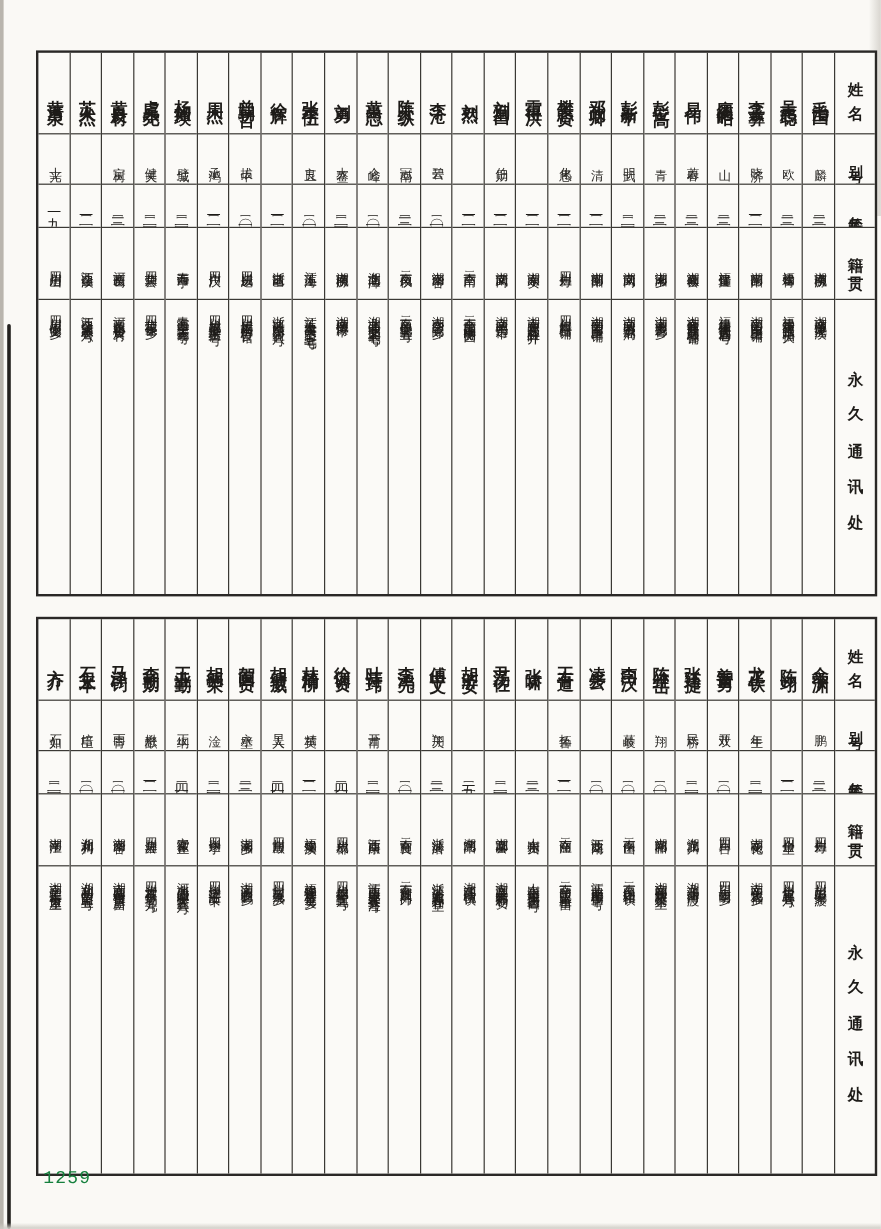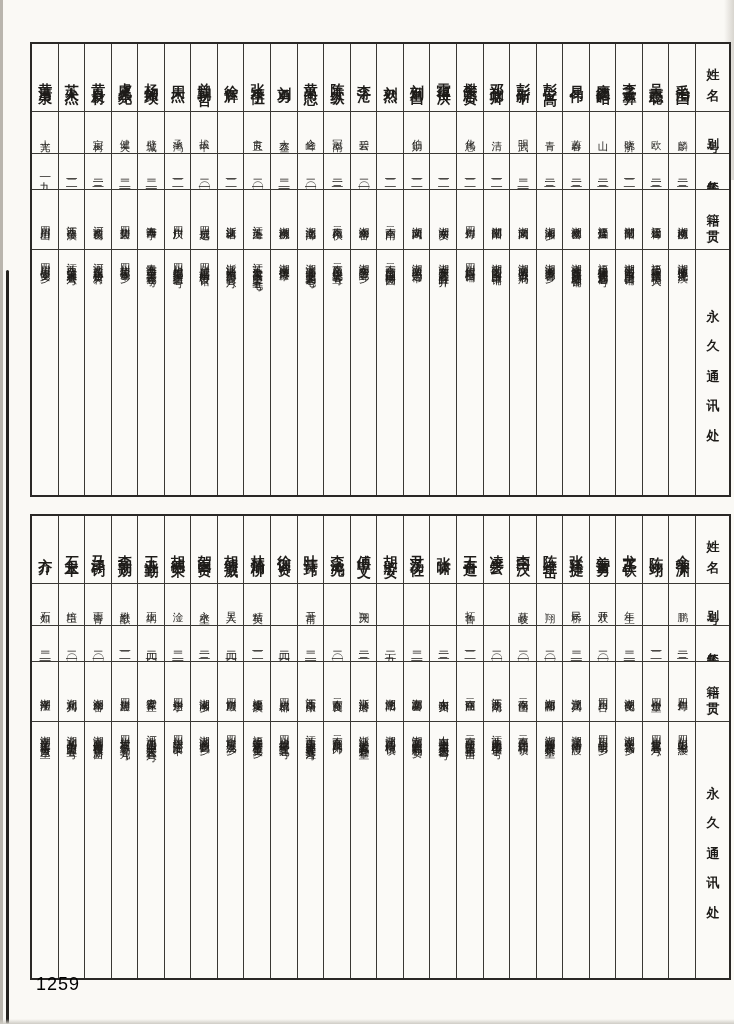--- a/index.html
+++ b/index.html
@@ -54,22 +54,22 @@
   .c-addr{flex:1;font-size:10.5px;letter-spacing:1.5px;justify-content:flex-start;padding-top:5px;border-bottom:none;}
 
   .h-name{height:68px;font-weight:bold;font-size:13px;letter-spacing:20px;}
   .h-alias{height:42px;font-weight:bold;font-size:12px;letter-spacing:5px;}
   .h-age{height:36px;font-weight:bold;font-size:12px;letter-spacing:2px;}
   .h-origin{height:60px;font-weight:bold;font-size:13px;letter-spacing:16px;}
   .h-addr{flex:1;font-weight:bold;font-size:13px;letter-spacing:30px;border-bottom:none;justify-content:center;}
 
   .page-number{
     position:absolute;left:36px;top:974px;
-    font-size:18px;color:#000000;
-    font-family:Liberation Sans, sans-serif;
+    font-size:15px;color:#15803d;
+    font-family:Liberation Mono, monospace;
     letter-spacing:1px;
   }
 </style>
 </head>
 <body>
 
 <div class="page">
   <div class="edge-left-faint"></div>
   <div class="edge-left-dark"></div>
   <div class="edge-bottom"></div>

